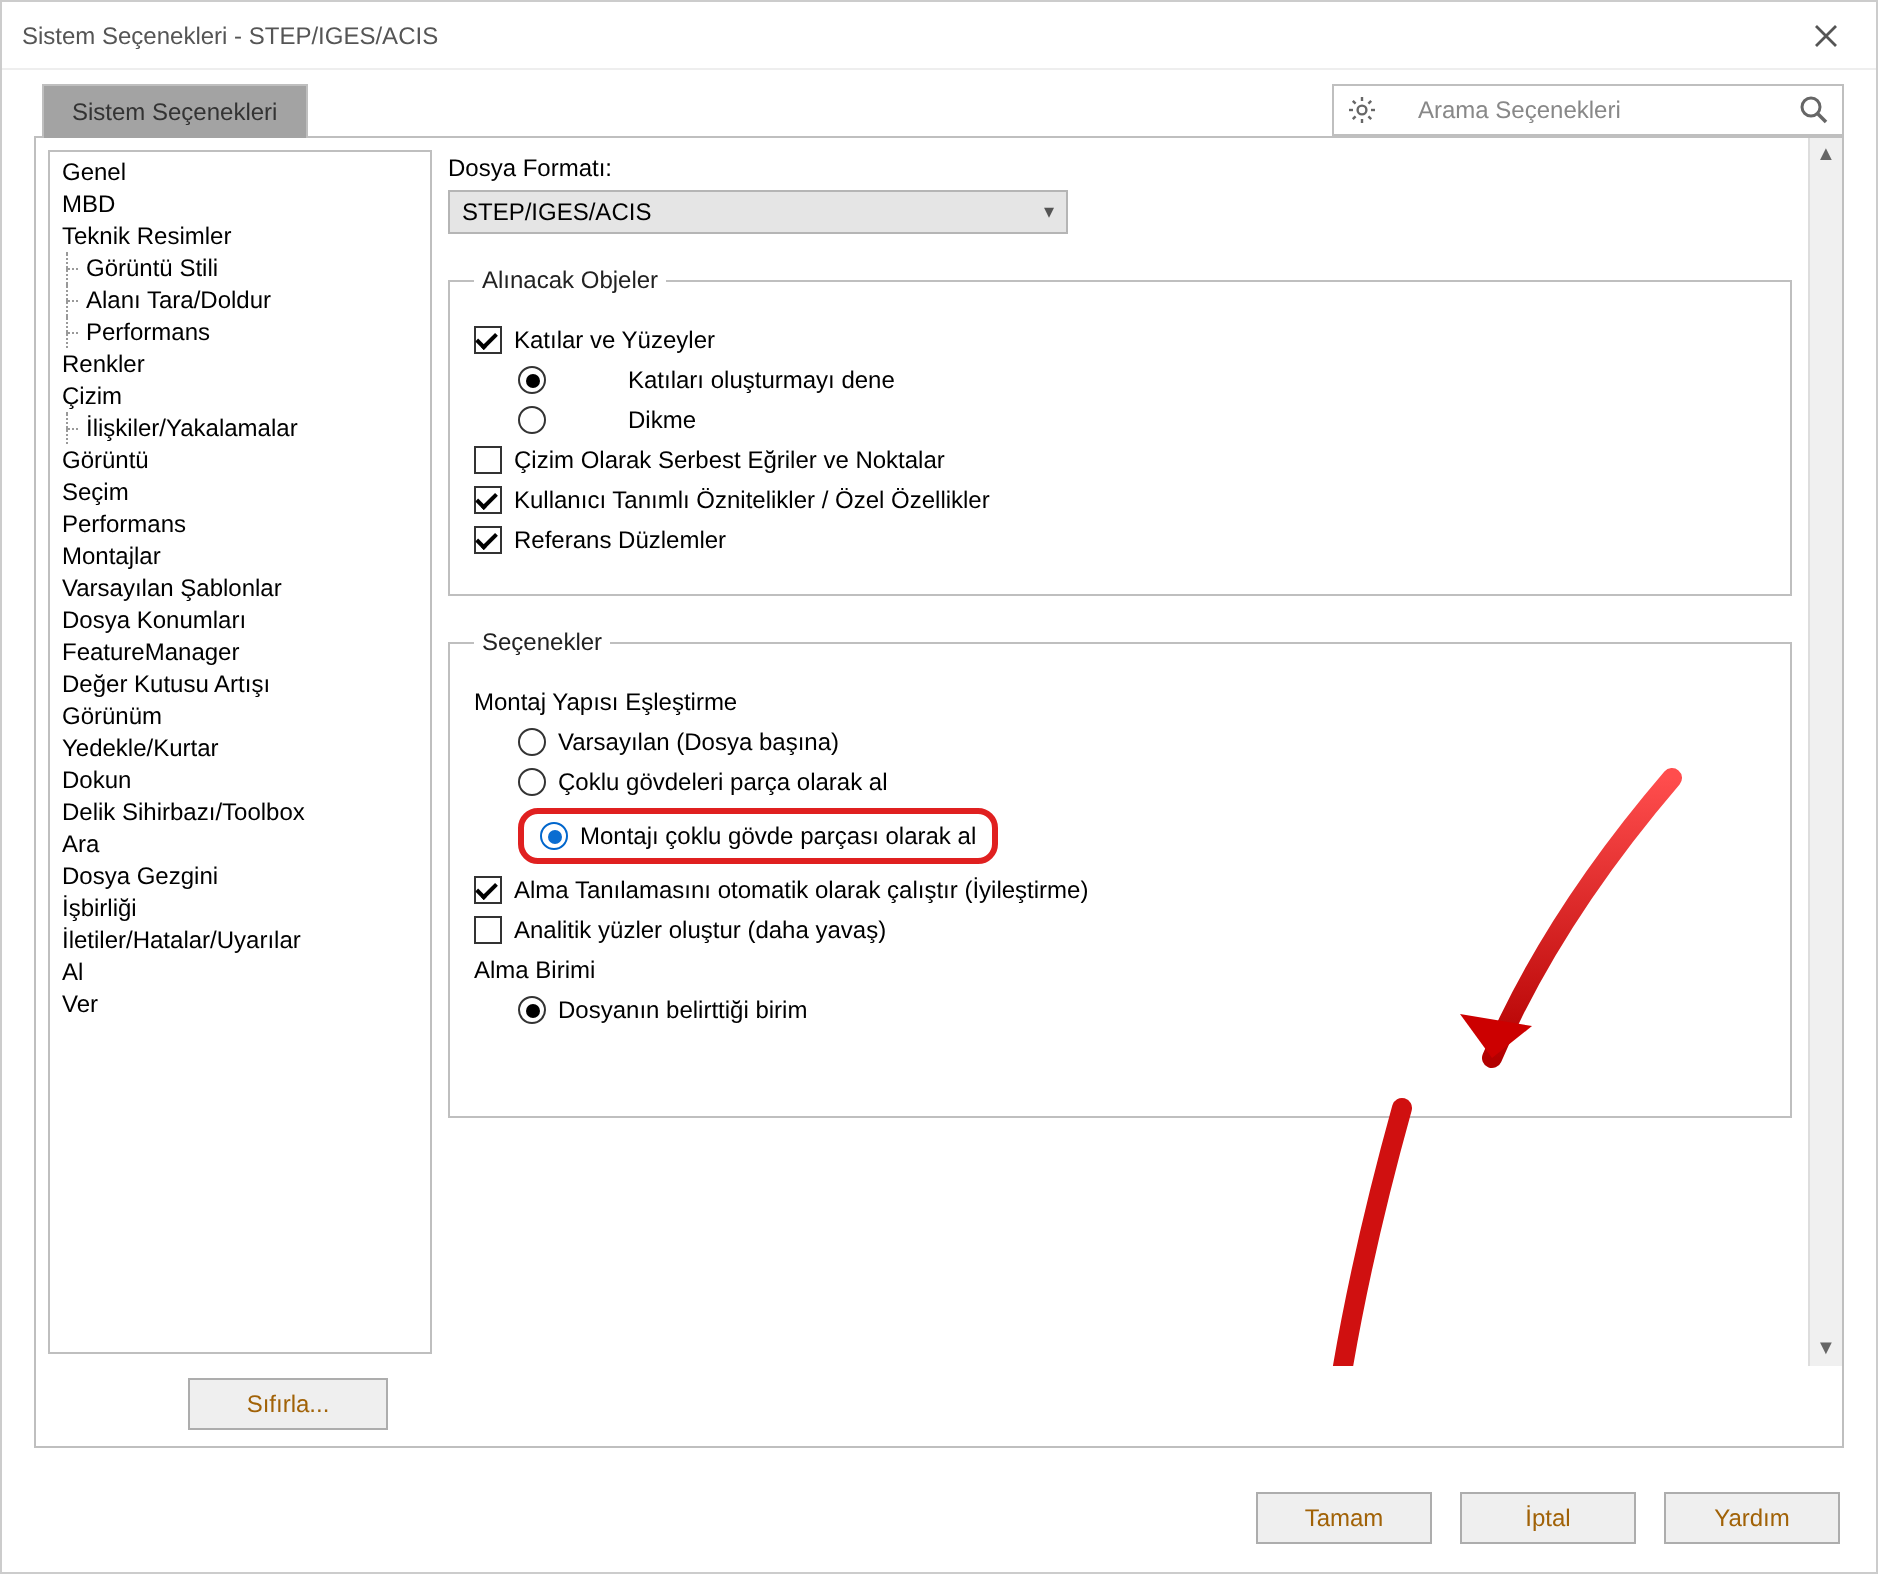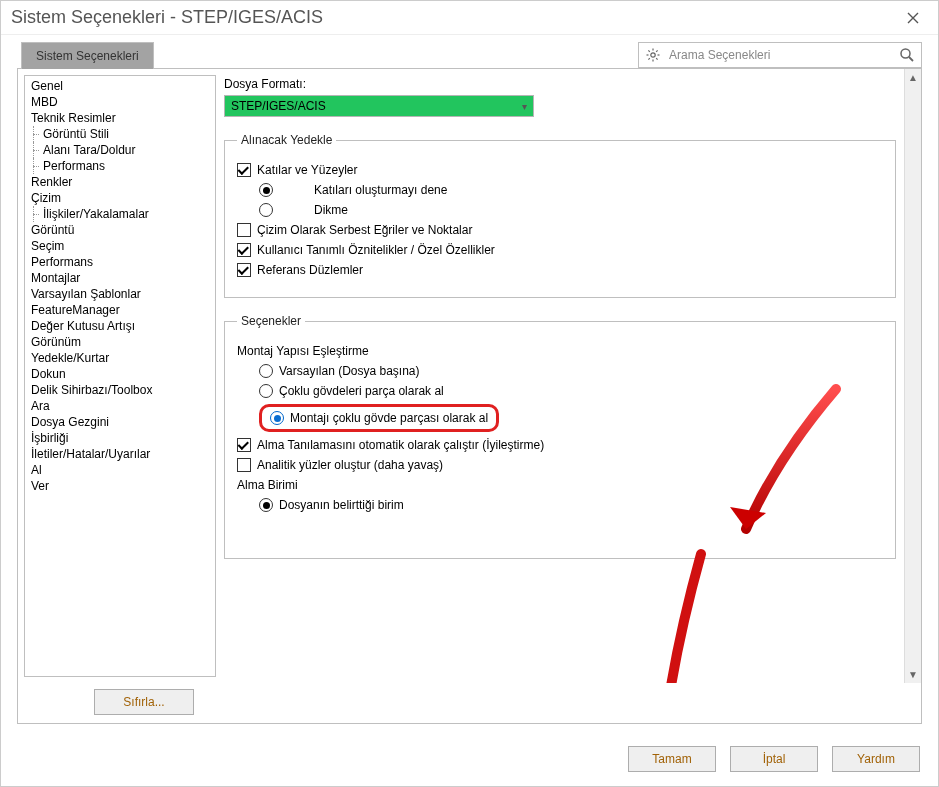--- a/index.html
+++ b/index.html
@@ -19,21 +19,21 @@
     position: relative;
     background: #fff;
   }
   .titlebar {
     height: 34px;
     display: flex;
     align-items: center;
     padding: 0 10px;
     border-bottom: 1px solid #eee;
   }
-  .titlebar-title { flex: 1; color: #555; font-size: 18px; }
+  .titlebar-title { flex: 1; color: #555; font-size: 12px; }
   .titlebar-close {
     width: 30px; height: 24px;
     display: flex; align-items: center; justify-content: center;
     color: #555; cursor: default;
   }
   .titlebar-close svg { width: 12px; height: 12px; }
 
   .toprow {
     display: flex;
     align-items: center;
@@ -50,27 +50,27 @@
     border-bottom: none;
     background: #a3a3a3;
     padding: 6px 14px;
     font-size: 12px;
     color: #333;
     position: relative;
     top: 1px;
   }
   .searchbox {
     margin-left: auto;
-    width: 284px;
+    width: 256px;
     height: 26px;
     border: 1px solid #bfbfbf;
     display: flex;
     align-items: center;
     padding: 0 6px;
-    gap: 6px;
+    gap: 18px;
     color: #777;
   }
   .searchbox input {
     flex: 1; border: none; outline: none; font-size: 12px; color: #333;
     background: transparent;
   }
   .searchbox input::placeholder { color: #888; }
   .gear-icon, .mag-icon { width: 16px; height: 16px; flex: none; }
   .gear-icon svg, .mag-icon svg { width: 16px; height: 16px; }
 
@@ -137,21 +137,21 @@
     height: 17px;
     display: flex; align-items: center; justify-content: center;
     font-size: 10px; color: #666; background: #f0f0f0;
   }
   .vscroll .track { flex: 1; background: #f0f0f0; }
 
   .label-row { margin: 2px 0 4px 0; }
   .select {
     width: 310px; height: 22px;
     border: 1px solid #b5b5b5;
-    background: #22c55e;
+    background: #e5e5e5;
     display: flex; align-items: center;
     padding: 0 6px;
     justify-content: space-between;
   }
   .select .chev { font-size: 10px; color: #555; }
 
   fieldset.group {
     border: 1px solid #bfbfbf;
     margin: 16px 0 0 0;
     padding: 10px 12px 14px 12px;
@@ -292,20 +292,21 @@
             <div class="tree-item child"><span class="dotline"></span><span>Alanı Tara/Doldur</span></div>
             <div class="tree-item child"><span class="dotline"></span><span>Performans</span></div>
             <div class="tree-item"><span>Renkler</span></div>
             <div class="tree-item"><span>Çizim</span></div>
             <div class="tree-item child"><span class="dotline"></span><span>İlişkiler/Yakalamalar</span></div>
             <div class="tree-item"><span>Görüntü</span></div>
             <div class="tree-item"><span>Seçim</span></div>
             <div class="tree-item"><span>Performans</span></div>
             <div class="tree-item"><span>Montajlar</span></div>
             <div class="tree-item"><span>Varsayılan Şablonlar</span></div>
+            <div class="tree-item"><span>Dosya Konumları</span></div>
             <div class="tree-item"><span>FeatureManager</span></div>
             <div class="tree-item"><span>Değer Kutusu Artışı</span></div>
             <div class="tree-item"><span>Görünüm</span></div>
             <div class="tree-item"><span>Yedekle/Kurtar</span></div>
             <div class="tree-item"><span>Dokun</span></div>
             <div class="tree-item"><span>Delik Sihirbazı/Toolbox</span></div>
             <div class="tree-item"><span>Ara</span></div>
             <div class="tree-item"><span>Dosya Gezgini</span></div>
             <div class="tree-item"><span>İşbirliği</span></div>
             <div class="tree-item"><span>İletiler/Hatalar/Uyarılar</span></div>
@@ -317,21 +318,21 @@
       <div class="mainpanel">
         <div class="mainpanel-inner">
 
           <div class="label-row">Dosya Formatı:</div>
           <div class="select">
             <span>STEP/IGES/ACIS</span>
             <span class="chev">▾</span>
           </div>
 
           <fieldset class="group">
-            <legend>Alınacak Yedekle</legend>
+            <legend>Alınacak Objeler</legend>
 
             <div class="opt-row">
               <span class="cb checked"></span>
               <span>Katılar ve Yüzeyler</span>
             </div>
             <div class="opt-row indent">
               <span class="rb checked"></span>
               <span>Katıları oluşturmayı dene</span>
             </div>
             <div class="opt-row indent">

